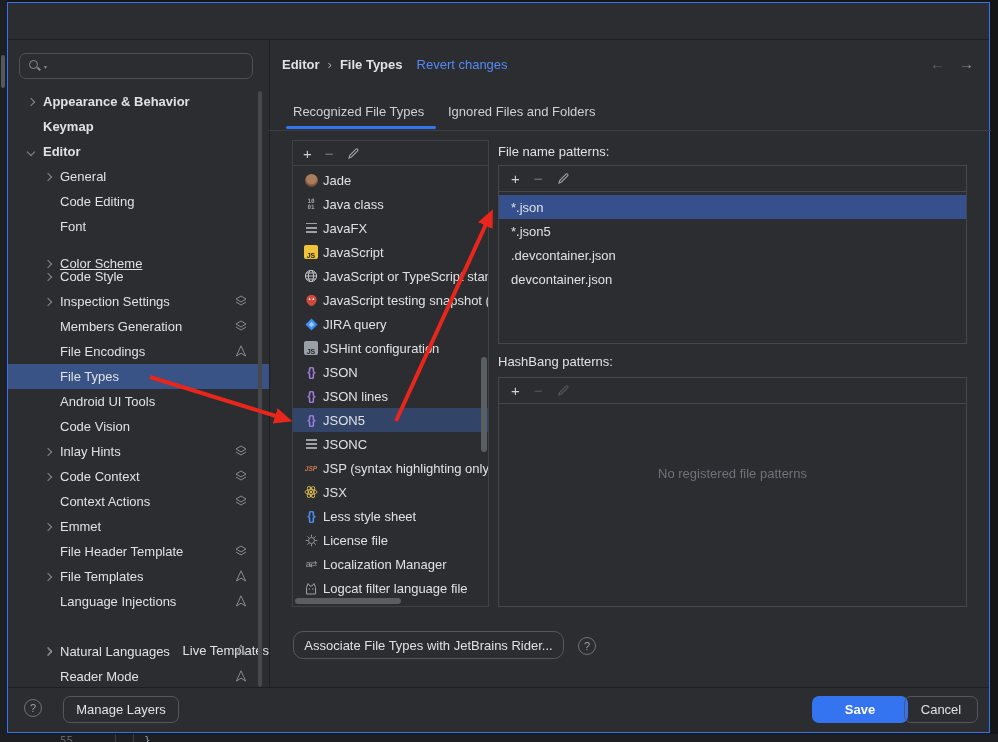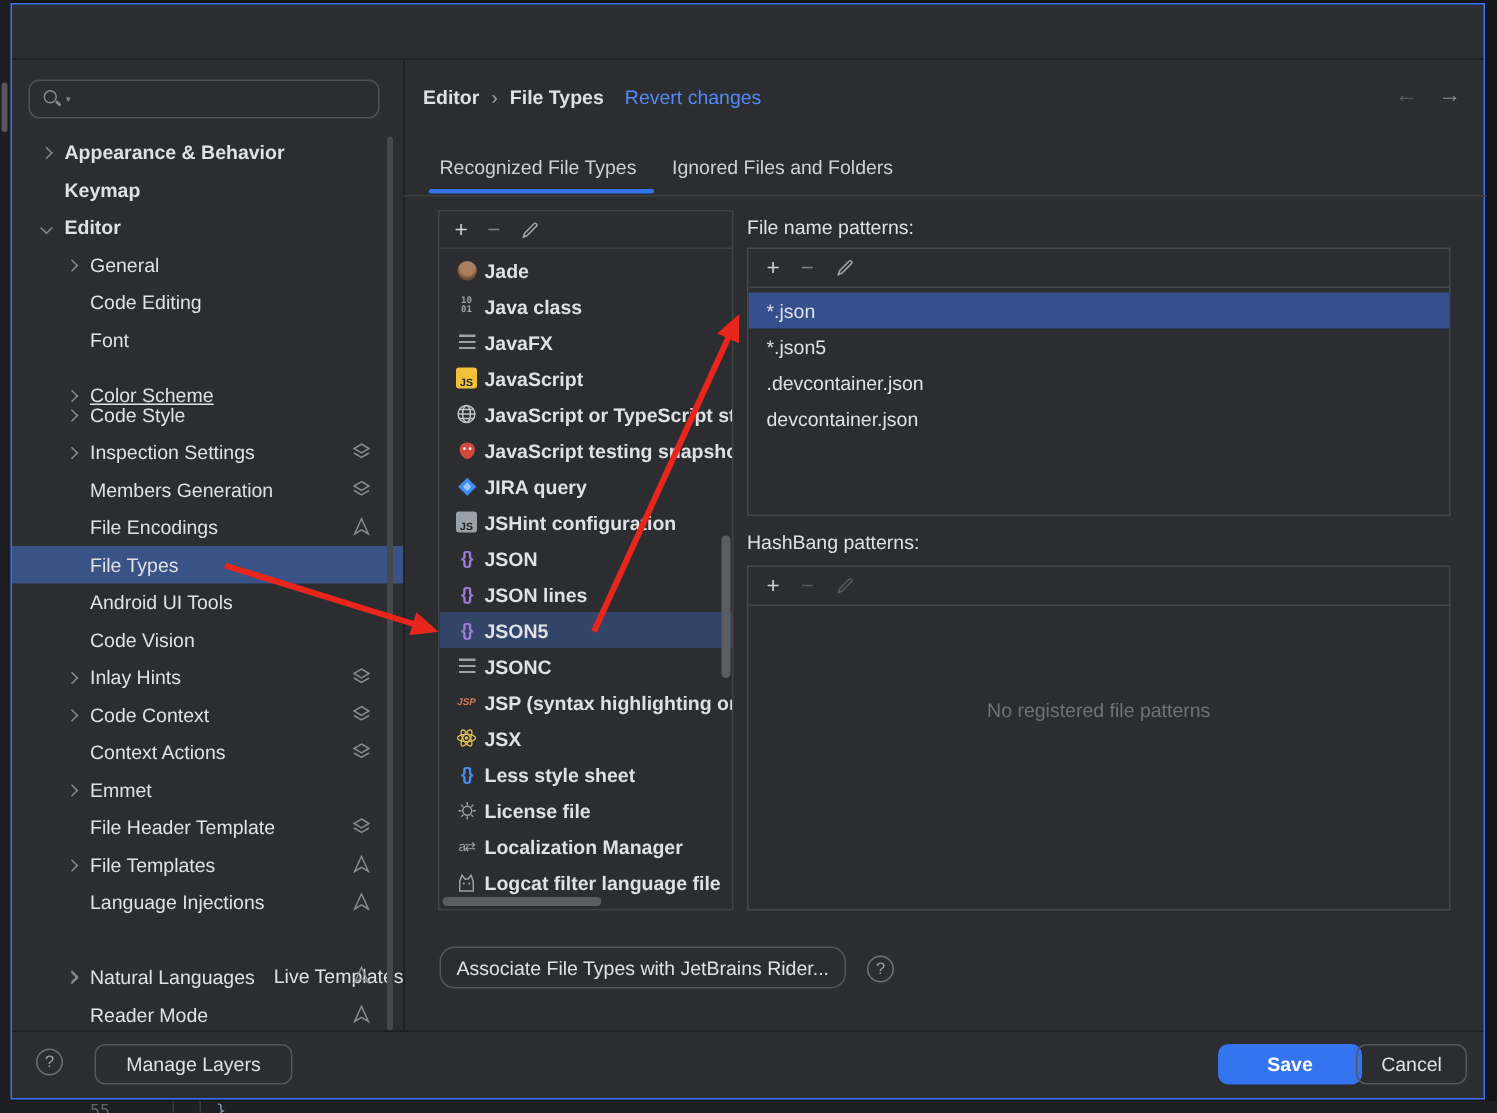--- a/index.html
+++ b/index.html
@@ -77,21 +77,21 @@
              border:1px solid #3f4144; overflow:hidden; }
   .ft-toolbar { position:absolute; left:0; top:0; width:100%; height:25px; display:flex;
                 align-items:center; gap:13px; padding-left:10px; border-bottom:1px solid #3f4144; }
   .tb-add { color:#ced0d6; font-size:15px; cursor:pointer; }
   .tb-rem { color:#7a7e85; font-size:15px; cursor:pointer; }
   .tb-edit { cursor:pointer; display:inline-flex; }
   .ft-row { position:absolute; left:0; width:195px; height:24px; display:flex; align-items:center; cursor:pointer; }
   .ft-row.sel { background:#324569; }
   .ft-ic { width:16px; height:16px; margin-left:10px; margin-right:4px; flex:none;
            display:inline-flex; align-items:center; justify-content:center; }
-  .ft-label { white-space:nowrap;font-weight:bold; }
+  .ft-label { white-space:nowrap; }
   .ft-vscroll { position:absolute; right:1px; top:216px; width:6px; height:95px; background:#5a5d61; border-radius:3px; }
   .ft-hscroll { position:absolute; left:2px; top:457px; width:106px; height:6px; background:#5a5d61; border-radius:3px; }
 
   
   .pat-label { position:absolute; left:490px; top:141px; }
   .hb-label  { position:absolute; left:490px; top:351px; }
   .patbox { position:absolute; left:490px; top:162px; width:469px; height:179px; border:1px solid #45474b; overflow:hidden; }
   .hbbox  { position:absolute; left:490px; top:374px; width:469px; height:230px; border:1px solid #45474b; overflow:hidden; }
   .pt-toolbar { position:absolute; left:0; top:0; width:100%; height:26px; display:flex;
                 align-items:center; gap:14px; padding-left:12px; border-bottom:1px solid #45474b; }
@@ -106,21 +106,21 @@
   .assoc-btn { position:absolute; left:285px; top:628px; width:271px; height:28px;
                border:1px solid #54575d; border-radius:10px; background:transparent; color:#dfe1e5;
                font:13px "Liberation Sans", sans-serif; cursor:pointer; }
   .help-c { position:absolute; width:18px; height:18px; border:1px solid #6e727a; border-radius:50%;
             color:#9da0a8; font-size:11px; text-align:center; line-height:17px; cursor:pointer; }
   .help-assoc { left:570px; top:634px; }
   .help-footer { left:16px; top:696px; }
   .footer-div { position:absolute; left:0; top:684px; width:100%; height:1px; background:#1e1f22; }
   .btn { position:absolute; top:693px; height:27px; border-radius:7px; font:13px "Liberation Sans", sans-serif;
          cursor:pointer; }
-  .btn-manage { left:55px; width:132px; background:transparent; border:1px solid #54575d; color:#dfe1e5; }
+  .btn-manage { left:55px; width:116px; background:transparent; border:1px solid #54575d; color:#dfe1e5; }
   .btn-save { left:804px; width:96px; background:#3574f0; border:none; color:#fff; font-weight:bold; }
   .btn-cancel { left:896px; width:74px; background:transparent; border:1px solid #54575d; color:#dfe1e5; }
 
   
   .ic-jade { width:13px; height:13px; border-radius:50%;
              background:radial-gradient(circle at 50% 35%, #a97e5c 0 45%, #6b4a33 70%); }
   .ic-bin { display:flex; flex-direction:column; align-items:center; font:bold 6px "DejaVu Sans Mono", monospace;
             color:#9da0a8; line-height:6px; }
   .ic-bars { width:11px; height:10px;
              background:repeating-linear-gradient(to bottom, #9da0a8 0 1.5px, transparent 1.5px 4.2px); }

